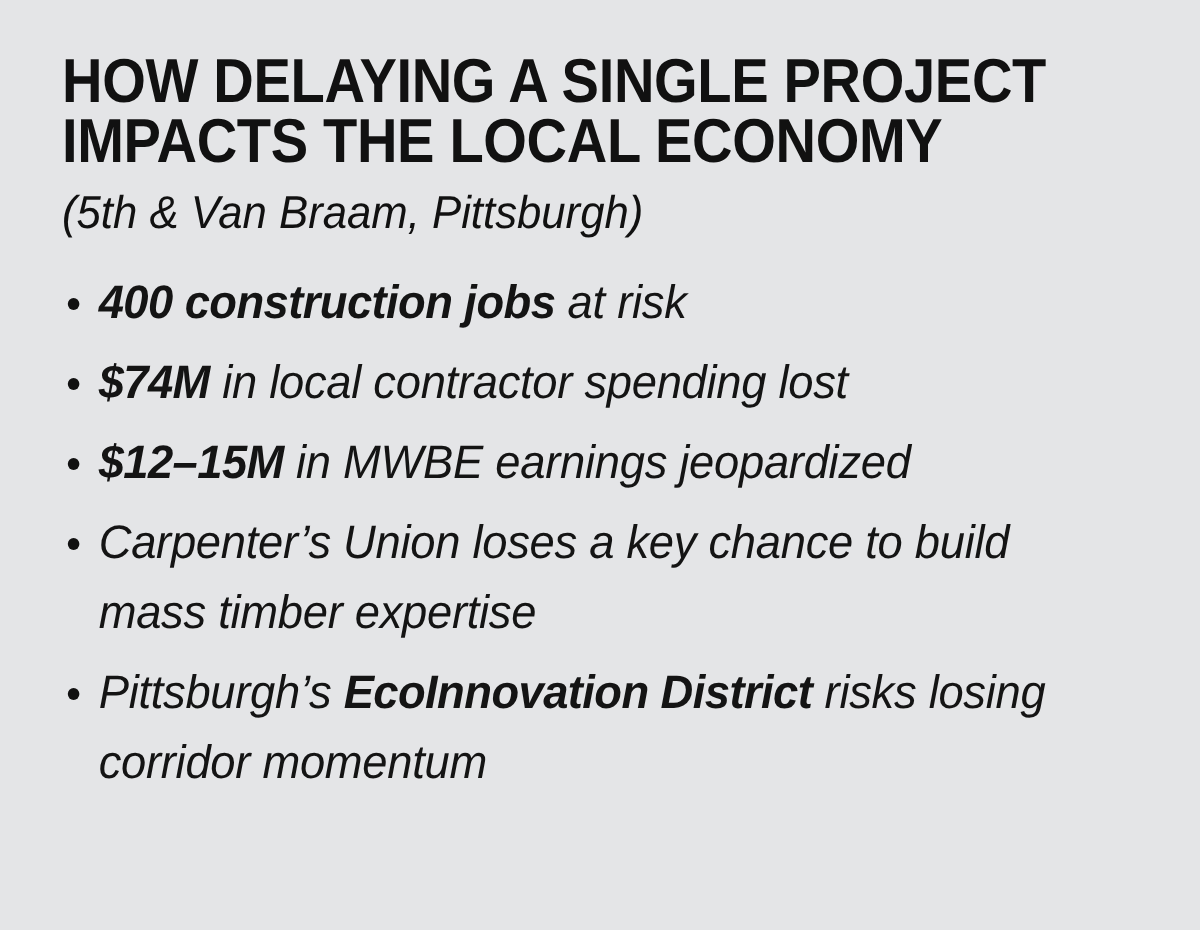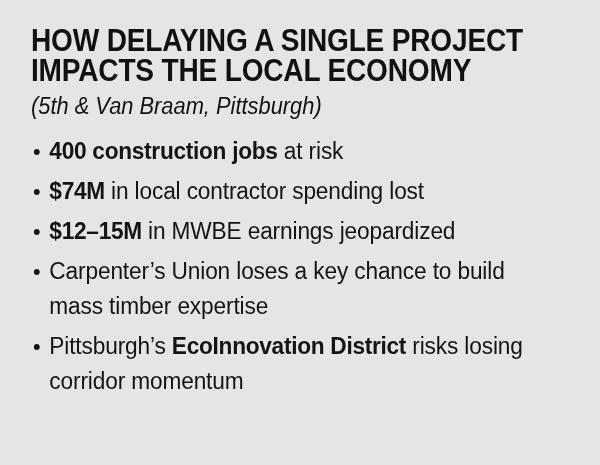--- a/index.html
+++ b/index.html
@@ -46,20 +46,21 @@
     color: #111111;
     margin: 5px 0 0 0;
     transform: scaleX(0.95);
     transform-origin: left top;
     white-space: nowrap;
   }
   .bullets {
     list-style: none;
     margin: 13px 0 0 0;
     padding: 0;
+    font-style: italic;
   }
   .bullet {
     position: relative;
     padding-left: 19px;
     font-size: 23.5px;
     line-height: 35px;
     font-weight: normal;
     color: #141414;
     margin-bottom: 5px;
     letter-spacing: -0.15px;

